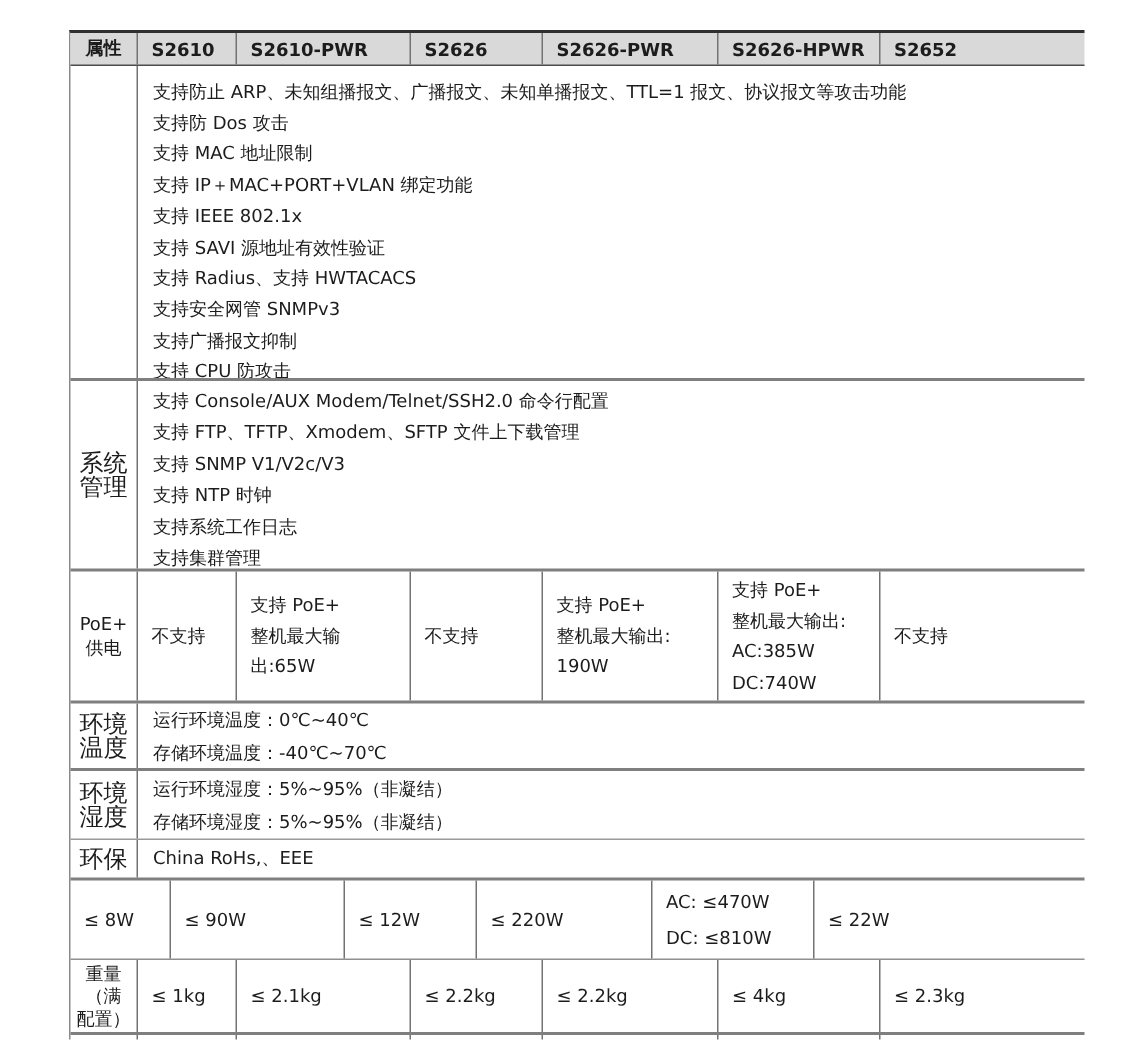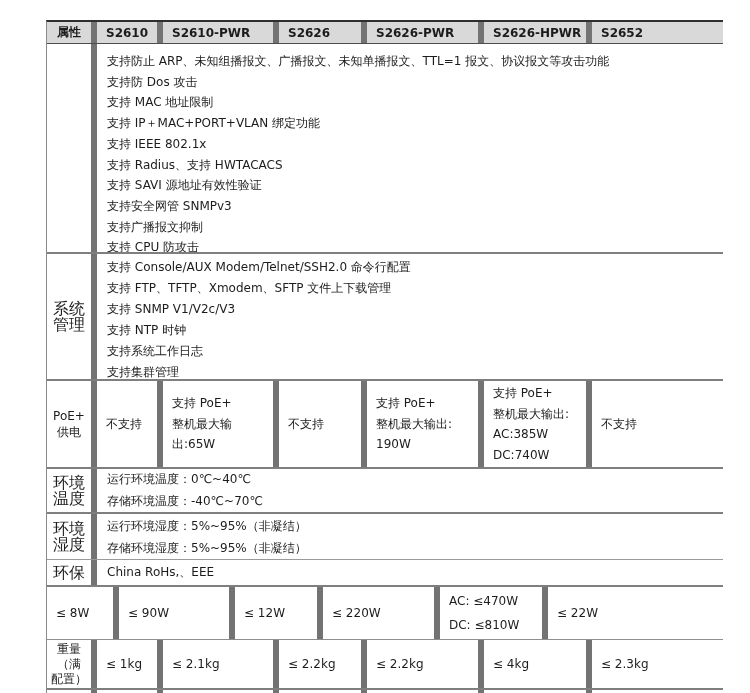--- a/index.html
+++ b/index.html
@@ -9,21 +9,21 @@
     color:#1c1c1c;position:relative;
   }
   .spec-table{
     position:absolute;left:46px;top:20px;width:676px;
     border-top:2px solid #2f2f2f;
     border-left:1px solid #8a8a8a;
     box-sizing:content-box;
   }
   .tr{display:flex;box-sizing:border-box;width:676px;}
   .td{box-sizing:border-box;overflow:hidden;}
-  .td:not(:first-child){border-left:6px solid #737373;}
+  .td:not(:first-child){border-left:1px solid #737373;}
   .c0{width:44px;}
   .c1{width:66px;}
   .c2{width:116px;}
   .c3{width:88px;}
   .c4{width:117px;}
   .c5{width:108px;}
   .c6{width:137px;}
   .cspan{width:632px;}
 
   
@@ -43,21 +43,21 @@
 
   
   .linescell{font-size:12px;padding-left:10px;}
   .sec-security{height:208px;}
   .sec-security .linescell{padding-top:7px;line-height:20.7px;}
   .sec-sysmgmt{height:127px;border-top:2px solid #7f7f7f;}
   .sec-sysmgmt .linescell{padding-top:3px;line-height:21.1px;}
   .sec-temp{height:45px;border-top:2px solid #7f7f7f;}
   .sec-humidity{height:47px;border-top:2px solid #7f7f7f;}
   .sec-temp .linescell,.sec-humidity .linescell{
-    display:flex;flex-direction:column;justify-content:flex-end;line-height:22px;
+    display:flex;flex-direction:column;justify-content:center;line-height:22px;
   }
   .sec-eco{height:26px;border-top:1px solid #9a9a9a;}
   .sec-eco .linescell{display:flex;flex-direction:column;justify-content:center;font-weight:bold;font-weight:normal;}
   .sec-eco .linescell .line{font-size:12px;}
 
   
   .sec-poe{height:88px;border-top:2px solid #7f7f7f;}
   .sec-power{height:54px;border-top:2px solid #7f7f7f;}
   .sec-weight{height:49px;border-top:1px solid #8f8f8f;}
   .cellsec .td{
@@ -87,22 +87,22 @@
   </div>
 
   <div class="tr sec-security">
     <div class="td c0 labelcell"></div>
     <div class="td cspan linescell">
       <div class="line">支持防止 ARP、未知组播报文、广播报文、未知单播报文、TTL=1 报文、协议报文等攻击功能</div>
       <div class="line">支持防 Dos 攻击</div>
       <div class="line">支持 MAC 地址限制</div>
       <div class="line">支持 IP＋MAC+PORT+VLAN 绑定功能</div>
       <div class="line">支持 IEEE 802.1x</div>
+      <div class="line">支持 SAVI 源地址有效性验证</div>
       <div class="line">支持 Radius、支持 HWTACACS</div>
-      <div class="line">支持 SAVI 源地址有效性验证</div>
       <div class="line">支持安全网管 SNMPv3</div>
       <div class="line">支持广播报文抑制</div>
       <div class="line">支持 CPU 防攻击</div>
     </div>
   </div>
 
   <div class="tr sec-sysmgmt">
     <div class="td c0 labelcell">
       <div>系统</div>
       <div>管理</div>

